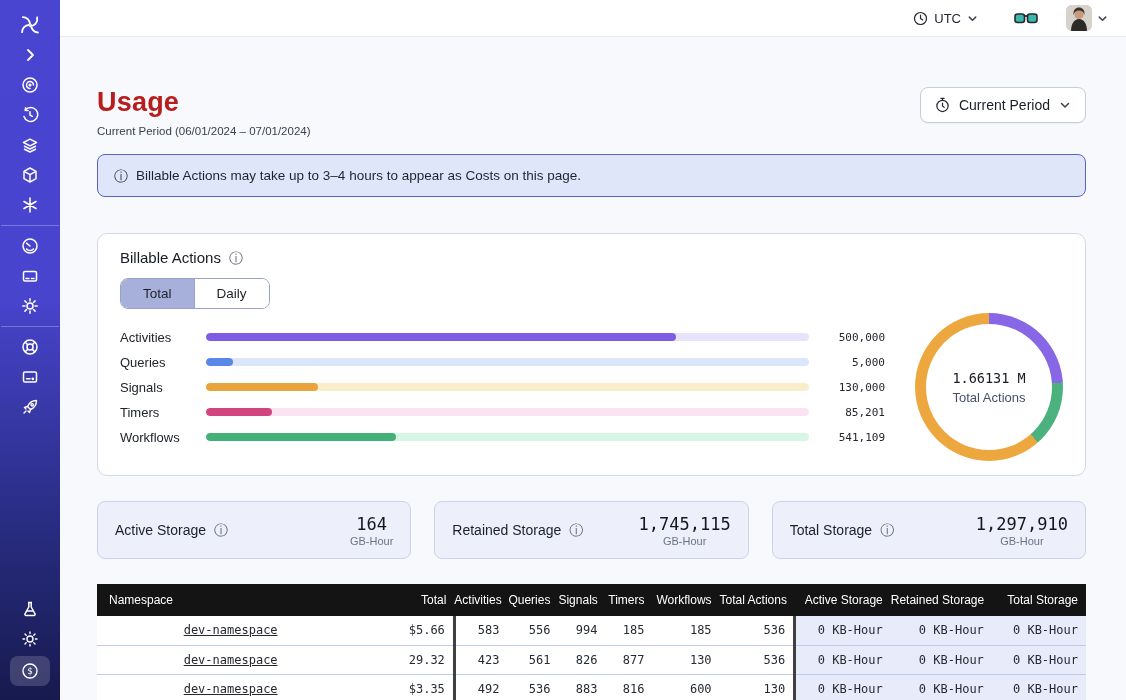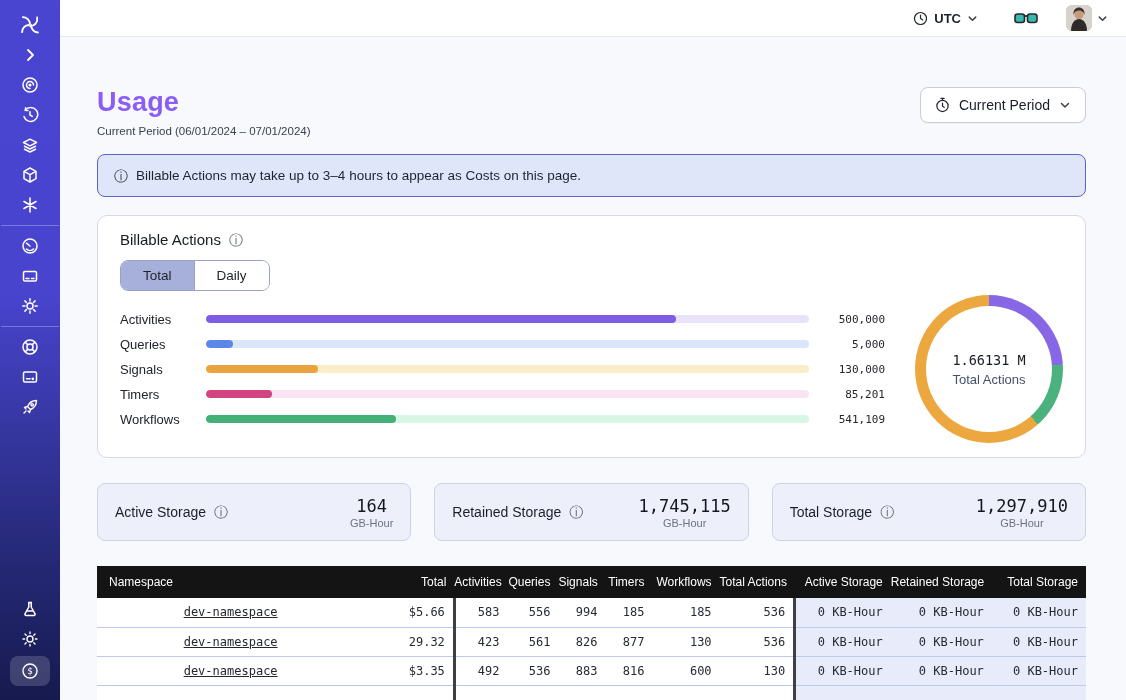--- a/index.html
+++ b/index.html
@@ -12,42 +12,42 @@
     display:flex; flex-direction:column; align-items:center; padding:12px 0 14px; z-index:5; }
   .sb-icon { width:34px; height:26px; display:flex; align-items:center; justify-content:center; color:#fff; cursor:pointer; flex:0 0 auto; }
   .sb-icon svg { display:block; }
   .sb-gap { height:4px; }
   .sb-divider { width:58px; height:1px; background:rgba(255,255,255,.28); margin:7px 0; }
   .sb-spacer { flex:1 1 auto; }
   .sb-active { background:rgba(255,255,255,.17); border-radius:8px; width:40px; height:30px; }
 
   
   .topbar { position:absolute; left:60px; top:0; right:0; height:37px; background:#fff;
-    border-bottom:1px solid #e7e9f0; display:flex; align-items:center; justify-content:flex-end; padding-right:18px; gap:20px;font-weight:bold; }
+    border-bottom:1px solid #e7e9f0; display:flex; align-items:center; justify-content:flex-end; padding-right:18px; gap:20px; }
   .tz-btn { display:flex; align-items:center; gap:6px; font-size:13px; color:#1d222e; cursor:pointer; padding:4px 6px; }
   .icon-btn { display:flex; align-items:center; cursor:pointer; padding:2px; }
   .avatar-wrap { display:flex; align-items:center; gap:5px; cursor:pointer; }
   .avatar { width:26px; height:26px; border-radius:6px; overflow:hidden; background:#cfc4bd; display:block; }
 
   
   .main { position:absolute; left:60px; top:37px; right:0; bottom:0; padding:0 40px 0 37px; background:#f8f9fc; overflow:hidden; }
 
   .header-row { margin-top:50px; display:flex; justify-content:space-between; align-items:flex-start; }
-  .page-title { font-size:27px; font-weight:700; letter-spacing:.2px; color:#8b5cf6; }
+  .page-title { font-size:27px; font-weight:700; letter-spacing:.2px; color:#b91c1c; }
   .page-subtitle { margin-top:7px; font-size:11.5px; color:#3a4150; }
   .period-btn { background:#fff; border:1px solid #c7ccd8; border-radius:8px; padding:9px 14px; display:flex; align-items:center; gap:9px;
     font-size:14px; color:#1a1e28; cursor:pointer; box-shadow:0 1px 1px rgba(20,24,40,.04); }
 
   .banner { margin-top:17px; background:#e0e6fa; border:1px solid #5d63c6; border-radius:8px; padding:13px 16px;
     font-size:13.5px; color:#1d2330; display:flex; align-items:center; gap:8px; }
   .info-glyph { font-size:14px; line-height:1; color:#2b303c; font-family:"DejaVu Sans",sans-serif; cursor:pointer; }
   .info-glyph.gray { color:#5a6172; }
 
   
-  .card { margin-top:18px; background:#fff; border:1px solid #d5d9e3; border-radius:10px; padding:15px 22px 14px; }
+  .card { margin-top:36px; background:#fff; border:1px solid #d5d9e3; border-radius:10px; padding:15px 22px 14px; }
   .card-title-row { display:flex; align-items:center; gap:8px; font-size:15px; color:#171b24; }
   .toggle { margin-top:12px; display:inline-flex; border:1px solid #9aa3c7; border-radius:8px; overflow:hidden; }
   .toggle-opt { padding:7px 22px; font-size:13.5px; color:#1d2128; background:#fff; cursor:pointer; }
   .toggle-opt.sel { background:#a7b0da; }
   .toggle-opt + .toggle-opt { border-left:1px solid #9aa3c7; }
 
   .chart-row { display:flex; align-items:center; margin-top:4px; }
   .bars { flex:1 1 auto; display:flex; flex-direction:column; gap:10px; }
   .bar-row { display:flex; align-items:center; height:15px; }
   .bar-label { width:80px; font-size:13px; color:#20242e; flex:0 0 auto; }

